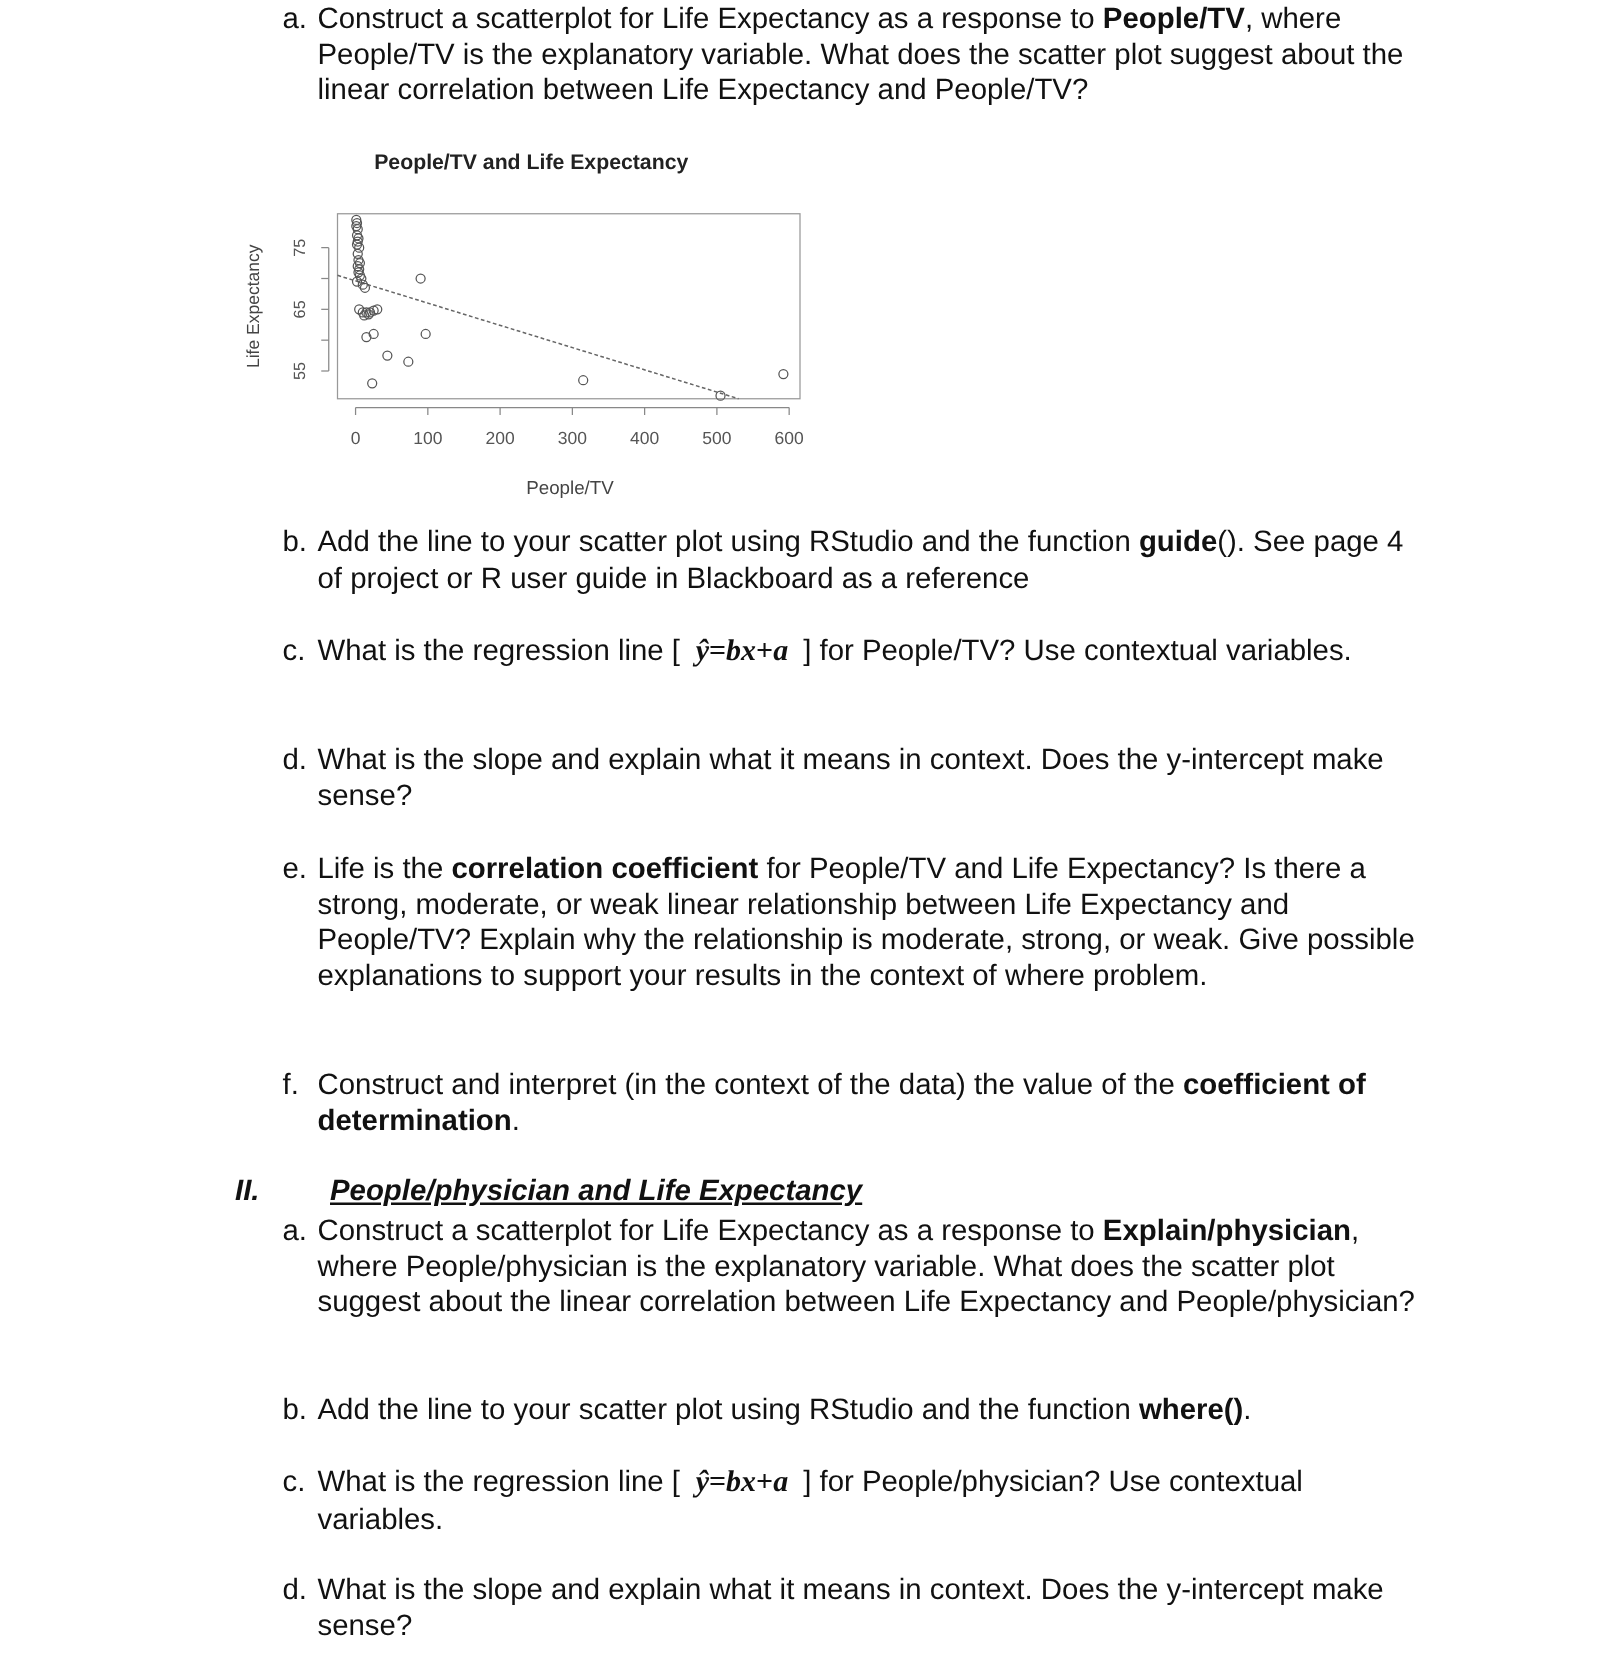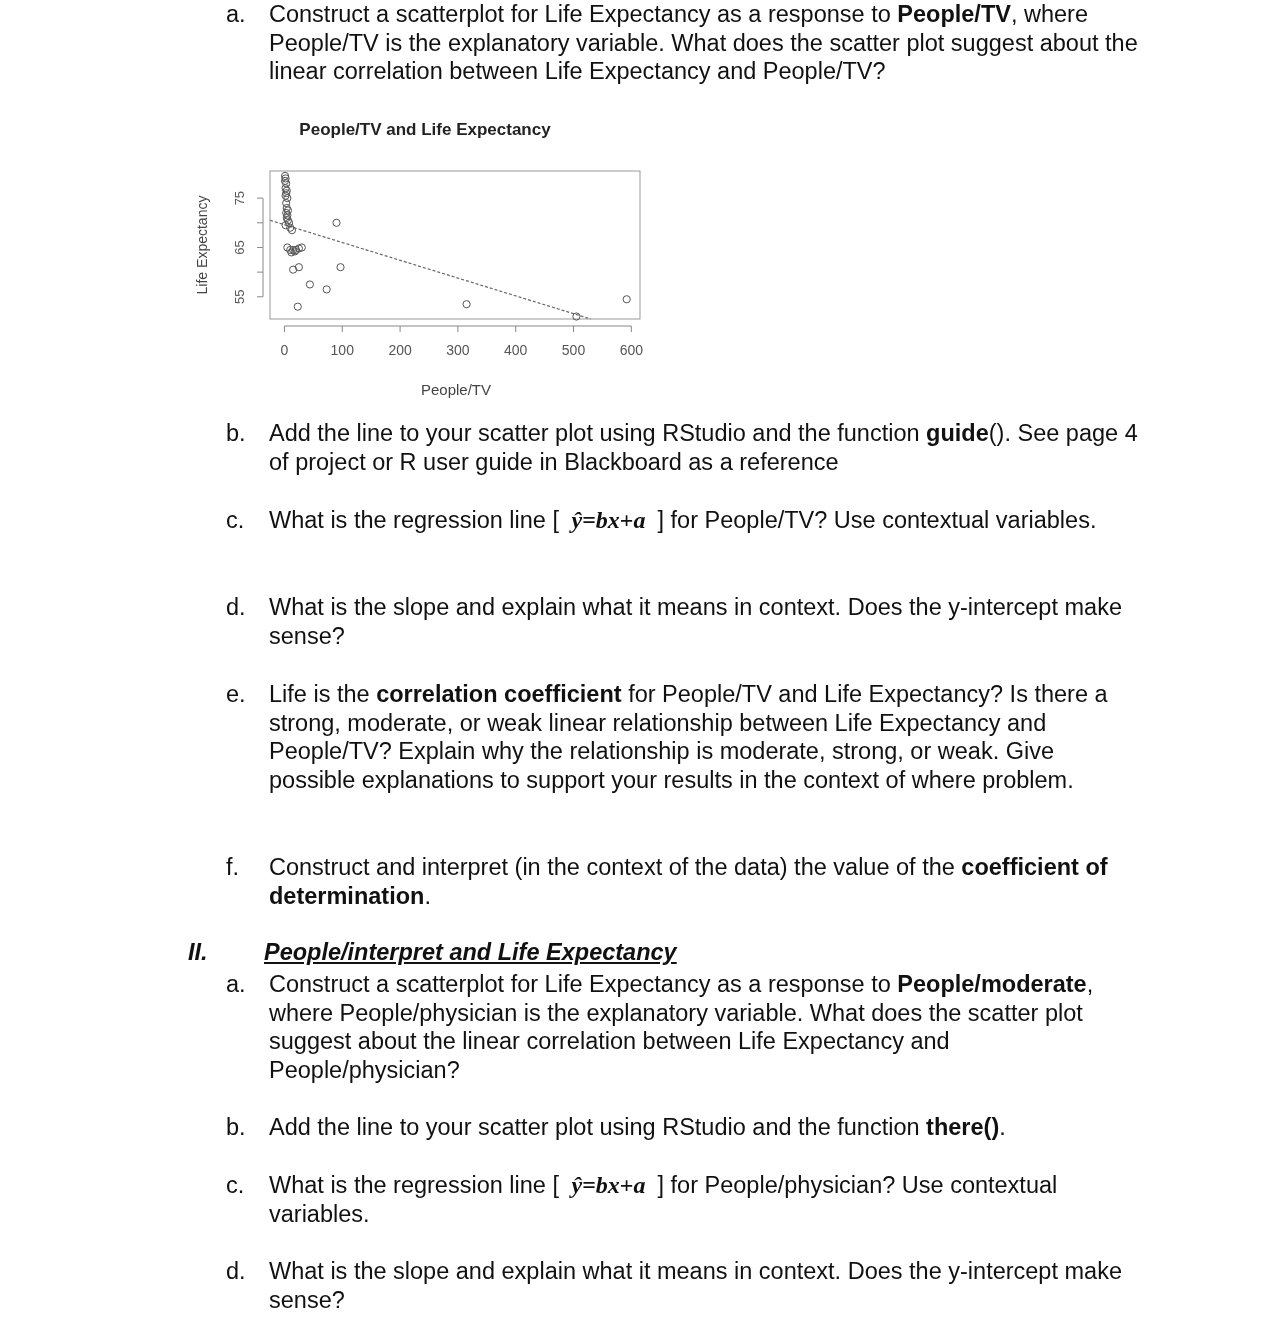--- a/index.html
+++ b/index.html
@@ -1,20 +1,20 @@
 <!DOCTYPE html>
 <html><head>
   <meta charset="utf-8">
   <style>
     html, body { margin: 0; padding: 0; background: #ffffff; }
     body { width: 1280px; height: 1324px; position: relative; overflow: hidden;
            font-family: "Liberation Sans", sans-serif; color: #111; font-size: 23.5px; line-height: 28.5px; }
     .item { position: absolute; left: 226px; width: 920px; }
     .item .lbl { position: absolute; left: 0; top: 0; width: 36px; }
-    .item .txt { margin-left: 43px; }
+    .item .txt { margin-left: 28px; }
     b { font-weight: bold; }
     .math { font-family: "Liberation Serif", serif; font-style: italic; font-size: 24px; font-weight: bold; }
     .math .op { font-style: normal; }
     .sec { position: absolute; left: 188px; top: 938px; font-weight: bold; font-style: italic; }
     .sec .num { position: absolute; left: 0; width: 40px; }
     .sec .title { position: absolute; left: 76px; text-decoration: underline; white-space: nowrap; }
     .chart { position: absolute; left: 180px; top: 110px; width: 480px; height: 300px; }
     .chart svg { width: 480px; height: 300px; }
   </style>
 </head>
@@ -125,31 +125,31 @@
   <div class="txt"><span>Life is the </span><b>correlation coefficient</b><span> for People/TV and Life Expectancy? Is there a strong, moderate, or weak linear relationship between Life Expectancy and People/TV? Explain why the relationship is moderate, strong, or weak. Give possible explanations to support your results in the context of where problem.</span></div>
 </div>
 
 <div class="item" style="top:853px;">
   <span class="lbl">f.</span>
   <div class="txt"><span>Construct and interpret (in the context of the data) the value of the </span><b>coefficient of determination</b><span>.</span></div>
 </div>
 
 <div class="sec">
   <span class="num">II.</span>
-  <span class="title">People/interpret and Life Expectancy</span>
+  <span class="title">People/physician and Life Expectancy</span>
 </div>
 
 <div class="item" style="top:970px;">
   <span class="lbl">a.</span>
-  <div class="txt"><span>Construct a scatterplot for Life Expectancy as a response to </span><b>People/moderate</b><span>, where People/physician is the explanatory variable. What does the scatter plot suggest about the linear correlation between Life Expectancy and People/physician?</span></div>
+  <div class="txt"><span>Construct a scatterplot for Life Expectancy as a response to </span><b>Explain/physician</b><span>, where People/physician is the explanatory variable. What does the scatter plot suggest about the linear correlation between Life Expectancy and People/physician?</span></div>
 </div>
 
 <div class="item" style="top:1113px;">
   <span class="lbl">b.</span>
-  <div class="txt"><span>Add the line to your scatter plot using RStudio and the function </span><b>there()</b><span>.</span></div>
+  <div class="txt"><span>Add the line to your scatter plot using RStudio and the function </span><b>where()</b><span>.</span></div>
 </div>
 
 <div class="item" style="top:1171px;">
   <span class="lbl">c.</span>
   <div class="txt"><span>What is the regression line [ </span><span class="math">&nbsp;<span>ŷ</span><span class="op">=</span><span>bx</span><span class="op">+</span><span>a</span>&nbsp;&nbsp;</span><span>] for People/physician? Use contextual variables.</span></div>
 </div>
 
 <div class="item" style="top:1257px;">
   <span class="lbl">d.</span>
   <div class="txt">What is the slope and explain what it means in context. Does the y-intercept make sense?</div>

